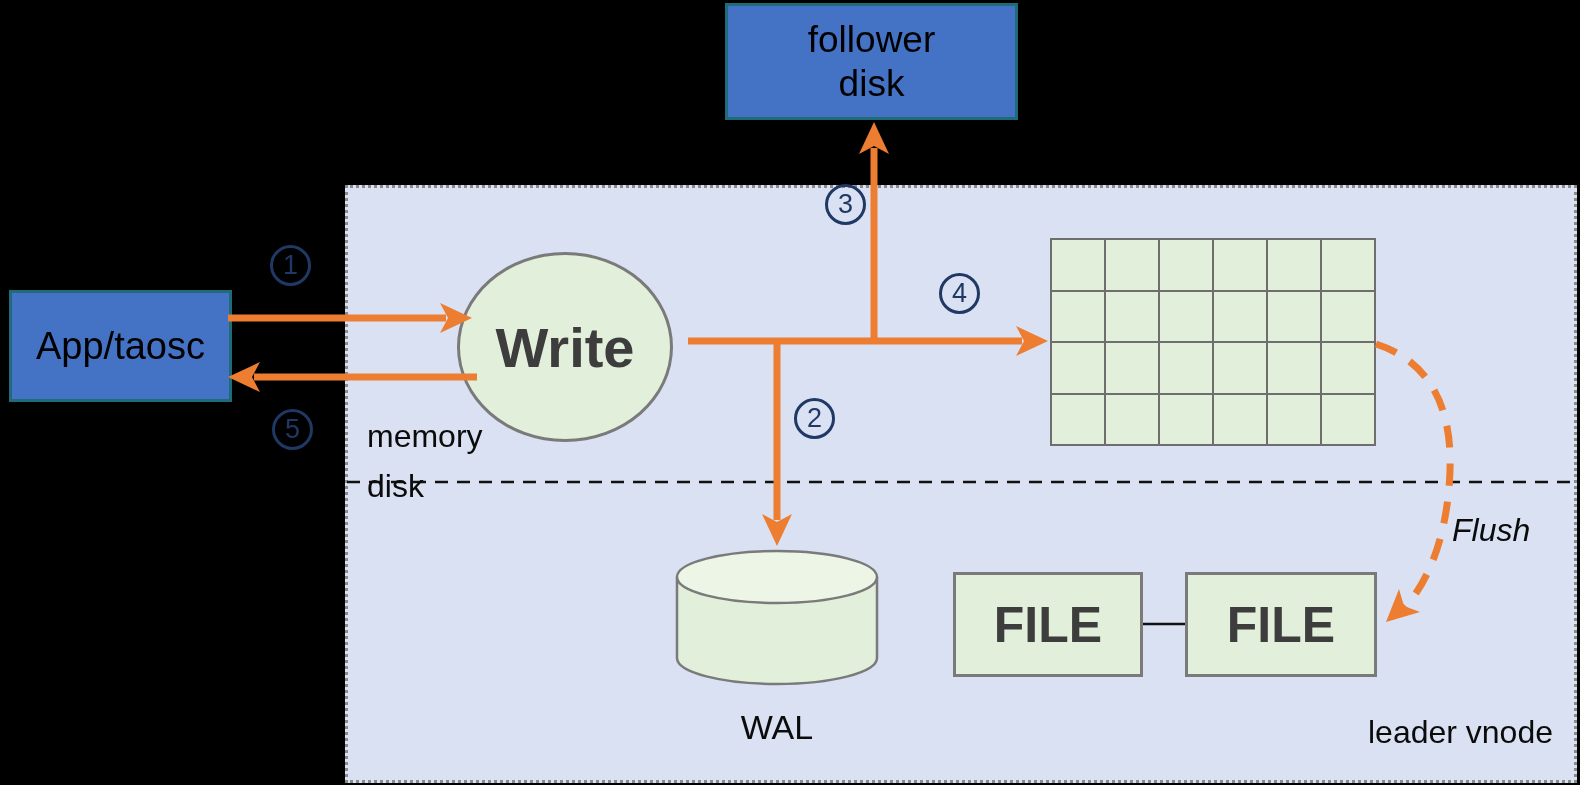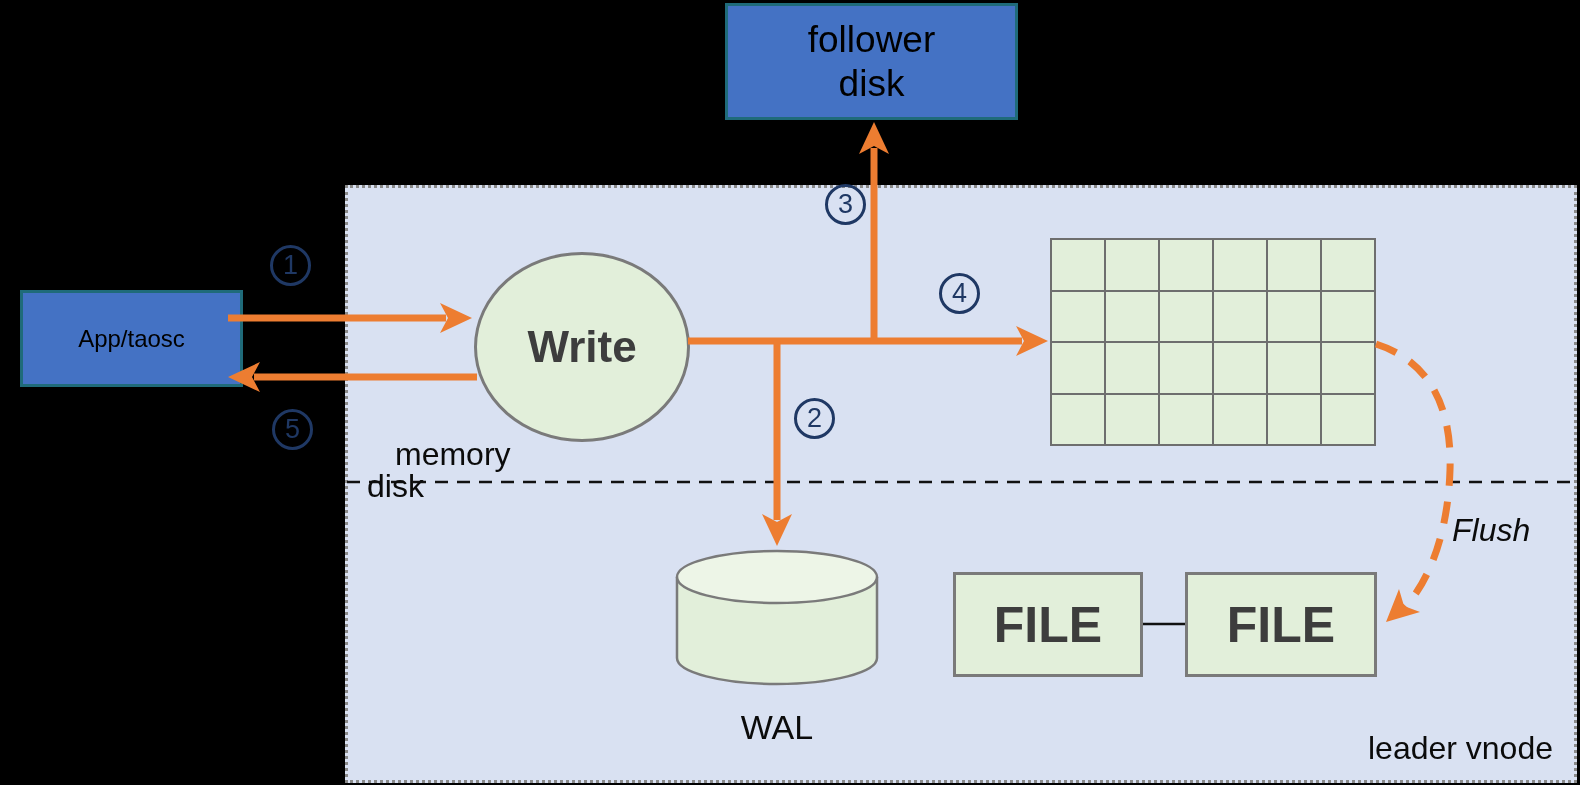--- a/index.html
+++ b/index.html
@@ -29,53 +29,53 @@
   .svg-layer{position:absolute;left:0;top:0;width:1580px;height:785px;z-index:5;pointer-events:none;}
 
   .node{position:absolute;display:flex;align-items:center;justify-content:center;text-align:center;}
 
   .blue-node{
     background:var(--blue);
     border:3px solid var(--blue-border);
     color:#000000;font-weight:normal;z-index:4;
   }
   .follower{left:725px;top:3px;width:293px;height:117px;font-size:37px;line-height:1.18;flex-direction:column;}
-  .app{left:20px;top:290px;width:223px;height:97px;font-size:24px;}
+  .app{left:9px;top:290px;width:223px;height:112px;font-size:38px;}
 
   .write-circle{
-    left:474px;top:252px;width:216px;height:190px;
+    left:457px;top:252px;width:216px;height:190px;
     background:var(--green);
     border:3px solid var(--shape-border);
     border-radius:50%;
-    color:var(--dark-text);font-weight:bold;font-size:44px;
+    color:var(--dark-text);font-weight:bold;font-size:56px;
     z-index:4;
   }
 
   .memtable{
     position:absolute;left:1050px;top:238px;width:326px;height:208px;
     display:grid;border:2px solid #6e6e6e;background:#6e6e6e;
     gap:2px;z-index:4;
   }
   .memtable .cell{background:var(--green);}
 
   .file-box{
     background:var(--green);
     border:3px solid var(--shape-border);
     color:var(--dark-text);font-weight:bold;font-size:50px;
     z-index:4;
   }
   .file1{left:953px;top:572px;width:190px;height:105px;}
   .file2{left:1185px;top:572px;width:192px;height:105px;}
 
   .label{position:absolute;color:var(--ink);font-size:32px;z-index:6;white-space:nowrap;}
-  .label-memory{left:367px;top:436px;margin-left:28px;}
+  .label-memory{left:367px;top:418px;}
   .label-disk{left:367px;top:468px;}
   .label-wal{left:677px;top:708px;width:200px;text-align:center;font-size:34px;}
   .label-flush{left:1452px;top:512px;font-style:italic;}
-  .label-leader{left:1290px;top:714px;width:263px;text-align:right;margin-top:16px;}
+  .label-leader{left:1290px;top:714px;width:263px;text-align:right;}
 
   .step{
     position:absolute;width:41px;height:41px;border-radius:50%;
     border:3px solid var(--navy);color:var(--navy);
     display:flex;align-items:center;justify-content:center;
     font-size:27px;z-index:6;background:transparent;
   }
   .step1{left:270px;top:245px;}
   .step2{left:794px;top:398px;}
   .step3{left:825px;top:184px;}

